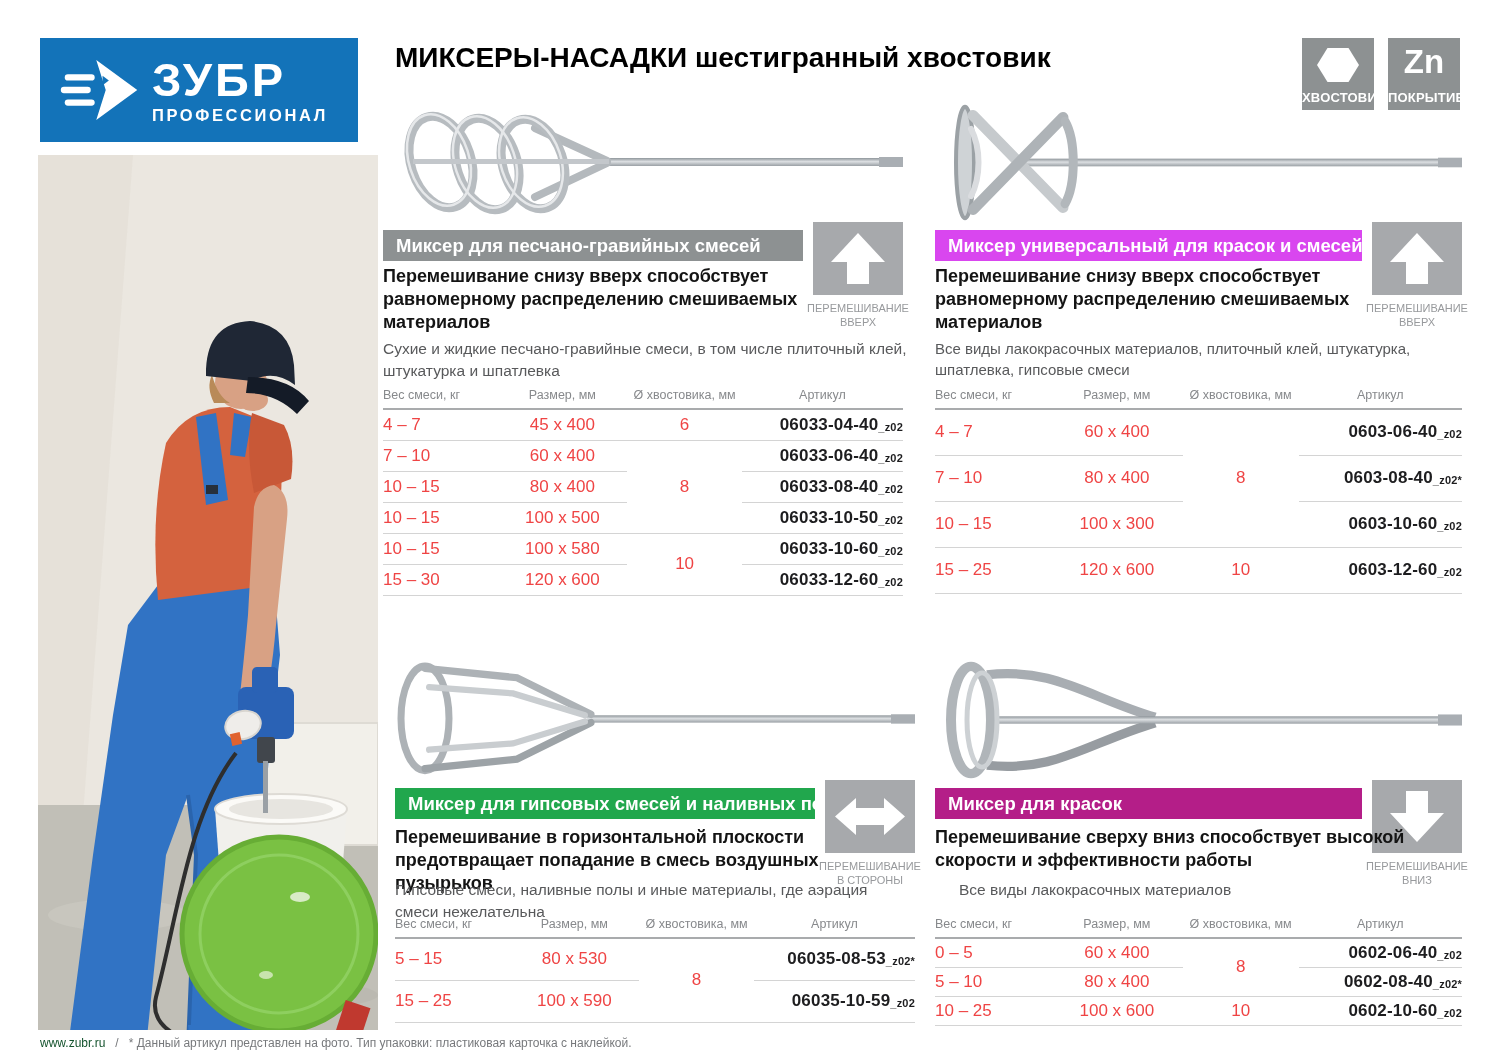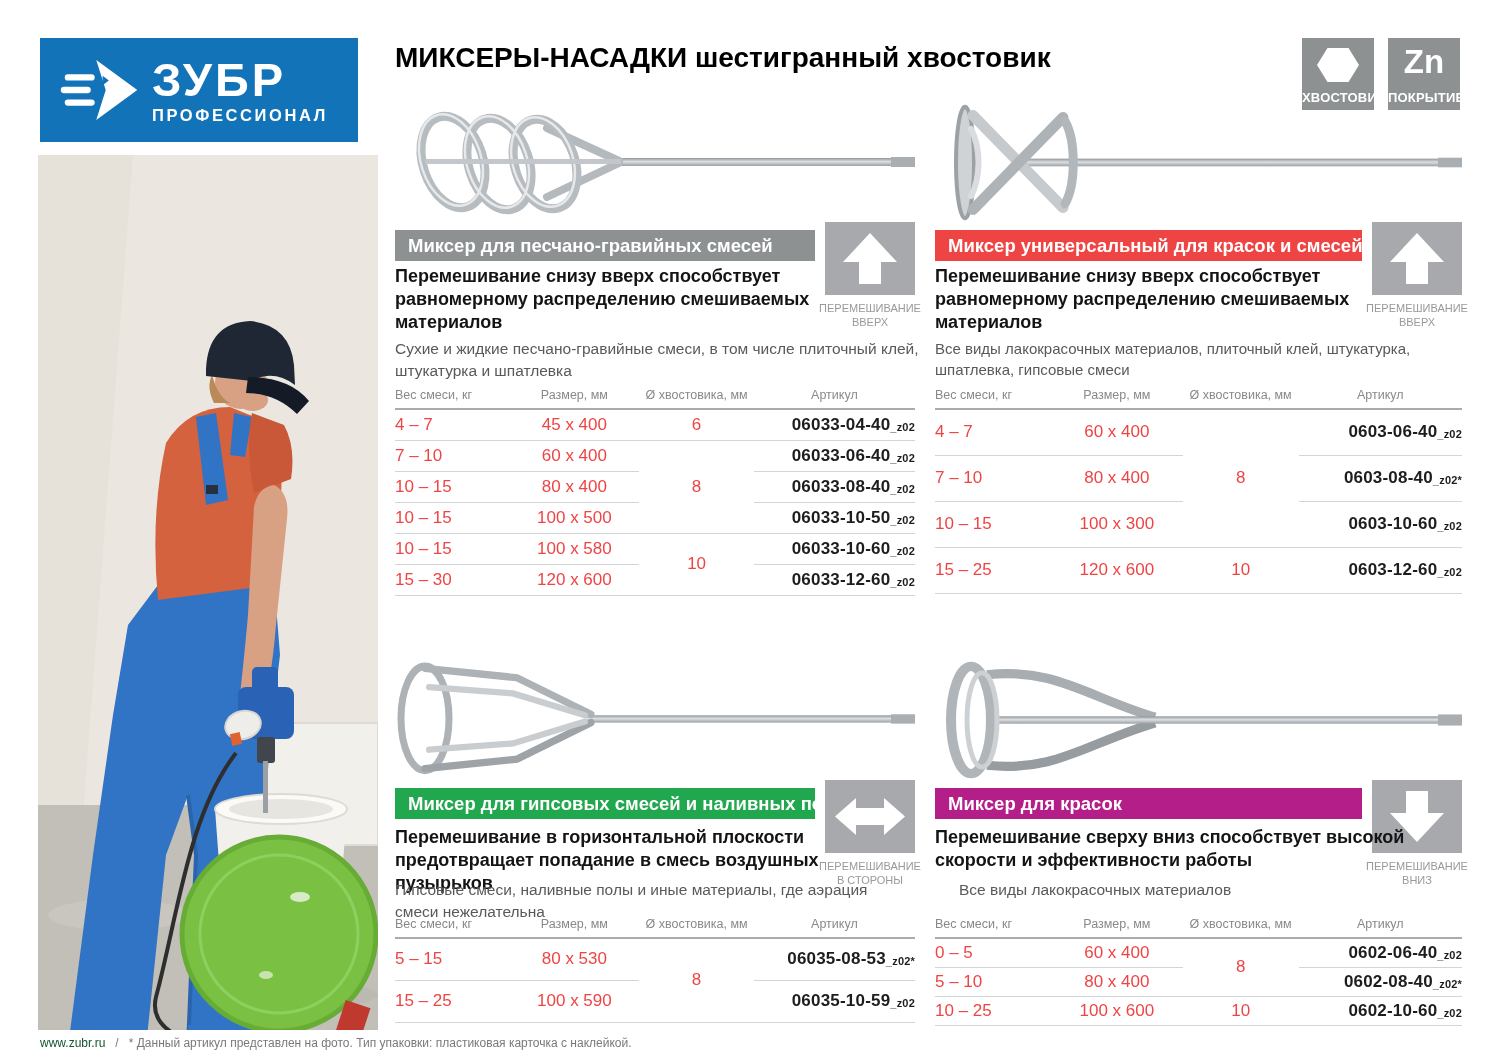--- a/index.html
+++ b/index.html
@@ -21,21 +21,21 @@
   .badge.b2 { left:1388px; }
   .hex { width:42px; height:34px; background:#fff; margin:10px auto 0; clip-path:polygon(25% 0,75% 0,100% 50%,75% 100%,25% 100%,0 50%); }
   .zn { font-size:33px; font-weight:bold; color:#fff; line-height:1; margin-top:7px; }
   .badge-label { position:absolute; bottom:5px; width:100%; font-size:13px; font-weight:bold; color:#fff; letter-spacing:.2px; }
 
   
   .photo { position:absolute; left:38px; top:155px; width:340px; height:875px; }
 
   
   .product { position:absolute; }
-  .p0 { left:395px; top:100px;  width:520px; height:500px; }
+  .p0 { left:383px; top:100px;  width:520px; height:500px; }
   .p1 { left:935px; top:100px;  width:527px; height:500px; }
   .p2 { left:395px; top:660px;  width:520px; height:372px; }
   .p3 { left:935px; top:660px;  width:527px; height:372px; }
 
   .pimg { position:absolute; left:0; top:0; width:100%; height:125px; }
   .p2 .pimg, .p3 .pimg { height:120px; }
 
   .title-bar { position:absolute; left:0; top:130px; width:calc(100% - 100px); height:31px; line-height:31px; padding-left:13px; color:#fff; font-size:18.5px; font-weight:bold; white-space:nowrap; }
   .p2 .title-bar, .p3 .title-bar { top:128px; }
 
@@ -262,21 +262,21 @@
       <rect x="84" y="61" width="421" height="8" fill="url(#sh1)"></rect>
       <rect x="503" y="60" width="24" height="10" fill="#a9aeb3"></rect>
       <ellipse cx="30" cy="65" rx="9" ry="58" fill="#cfd3d6" stroke="#9ba1a5" stroke-width="4"></ellipse>
       <g stroke-linecap="round" fill="none">
         <path d="M38,16 L128,112" stroke="#c6cacd" stroke-width="11"></path>
         <path d="M38,114 L128,18" stroke="#aeb3b7" stroke-width="11"></path>
         <path d="M130,22 C141,42 141,88 130,108" stroke="#b2b7bb" stroke-width="9"></path>
         <path d="M36,30 C46,50 46,80 36,100" stroke="#dadcdf" stroke-width="6"></path>
       </g>
     </svg>
-    <div class="title-bar" style="background: #ef4444;">
+    <div class="title-bar" style="background: #d946ef;">
       <span>Миксер универсальный для красок и смесей</span>
     </div>
     <div class="arrow-box">
       <svg viewBox="0 0 90 73">
           <polygon fill="#fff" points="45,11 72,40 56,40 56,62 34,62 34,40 18,40"></polygon>
         </svg>
     </div>
     <div class="arrow-label">
       <span>ПЕРЕМЕШИВАНИЕ</span><br>
       <span>ВВЕРХ</span>

